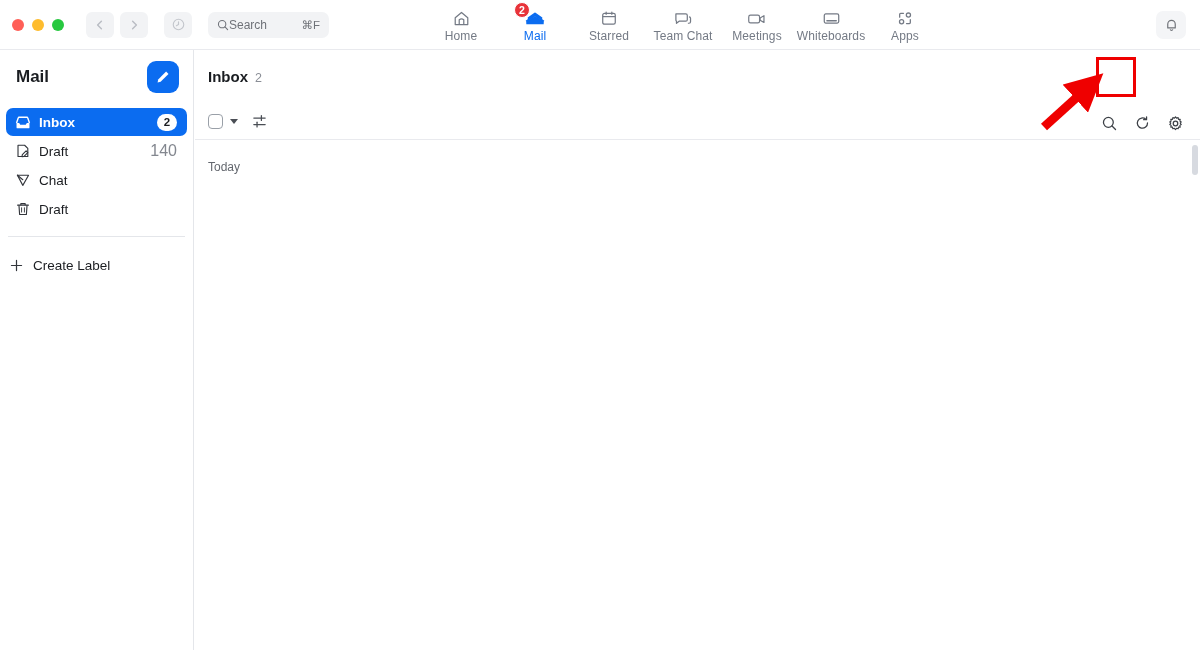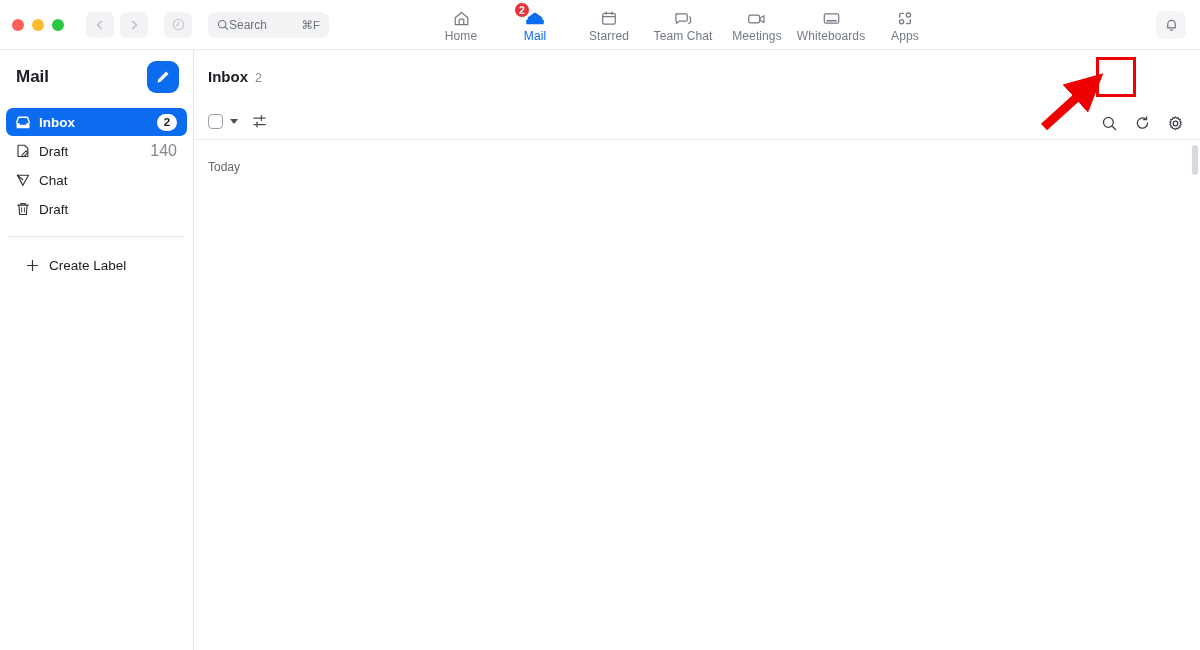--- a/index.html
+++ b/index.html
@@ -135,21 +135,21 @@
     font-size: 11.5px; font-weight: bold;
     display: flex; align-items: center; justify-content: center;
   }
   .sb-divider {
     height: 1px; background: #e4e6ea;
     margin: 13px 8px 0 8px;
   }
   .sb-create {
     height: 28px; margin-top: 14px;
     display: flex; align-items: center;
-    padding-left: 25px;
+    padding-left: 9px;
     font-size: 13.5px; color: #1b1d21;
   }
   .sb-create .sb-ico { width: 24px; color: #33363c; display:flex; align-items:center; }
 
   
   .main {
     position: absolute; left: 195px; top: 50px;
     width: 1005px; height: 600px;
     background: #ffffff;
   }

